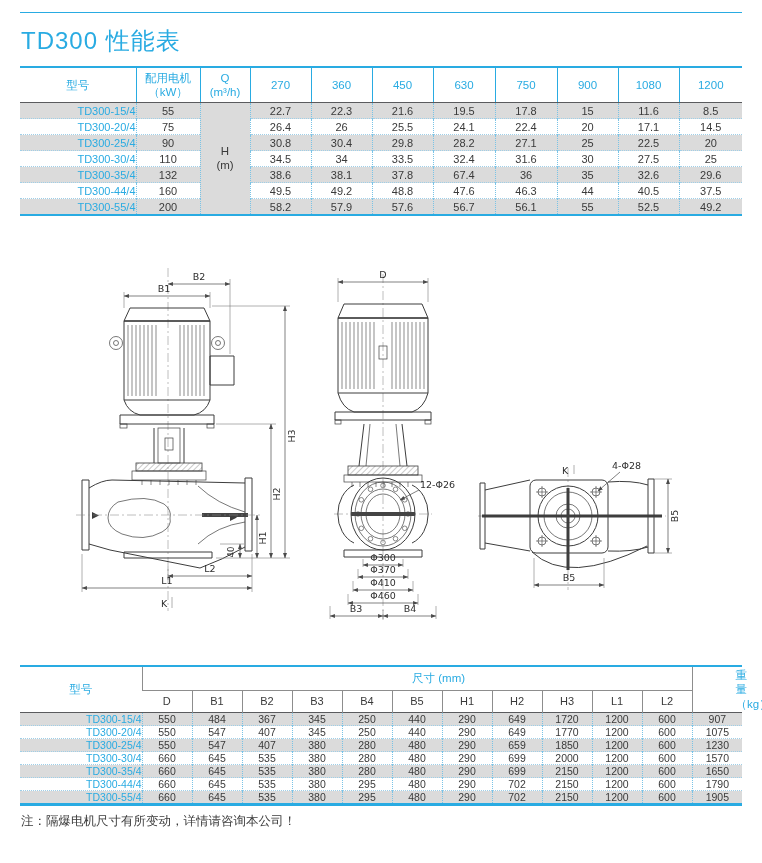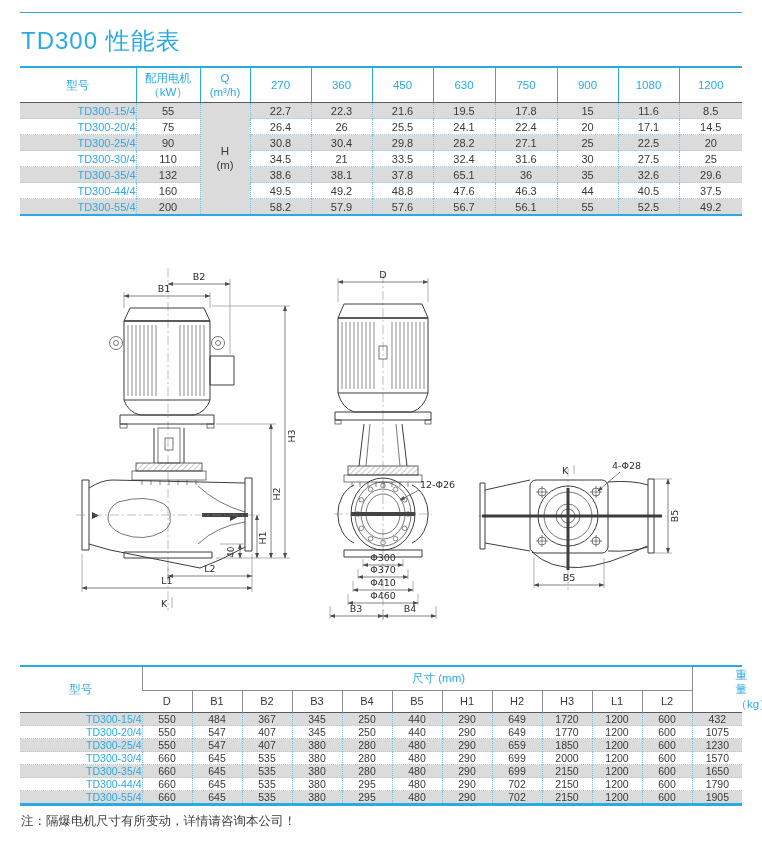--- a/index.html
+++ b/index.html
@@ -118,35 +118,35 @@
           <td>28.2</td>
           <td>27.1</td>
           <td>25</td>
           <td>22.5</td>
           <td>20</td>
         </tr>
         <tr>
           <td class="model">TD300-30/4</td>
           <td>110</td>
           <td>34.5</td>
-          <td>21</td>
+          <td>34</td>
           <td>33.5</td>
           <td>32.4</td>
           <td>31.6</td>
           <td>30</td>
           <td>27.5</td>
           <td>25</td>
         </tr>
         <tr class="shade">
           <td class="model">TD300-35/4</td>
           <td>132</td>
           <td>38.6</td>
           <td>38.1</td>
           <td>37.8</td>
-          <td>65.1</td>
+          <td>67.4</td>
           <td>36</td>
           <td>35</td>
           <td>32.6</td>
           <td>29.6</td>
         </tr>
         <tr>
           <td class="model">TD300-44/4</td>
           <td>160</td>
           <td>49.5</td>
           <td>49.2</td>
@@ -430,21 +430,21 @@
           <td>484</td>
           <td>367</td>
           <td>345</td>
           <td>250</td>
           <td>440</td>
           <td>290</td>
           <td>649</td>
           <td>1720</td>
           <td>1200</td>
           <td>600</td>
-          <td>432</td>
+          <td>907</td>
         </tr>
         <tr>
           <td class="model">TD300-20/4</td>
           <td>550</td>
           <td>547</td>
           <td>407</td>
           <td>345</td>
           <td>250</td>
           <td>440</td>
           <td>290</td>

